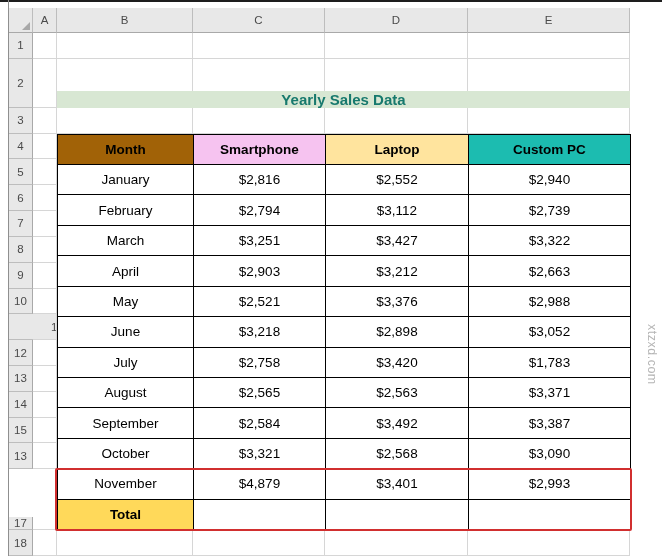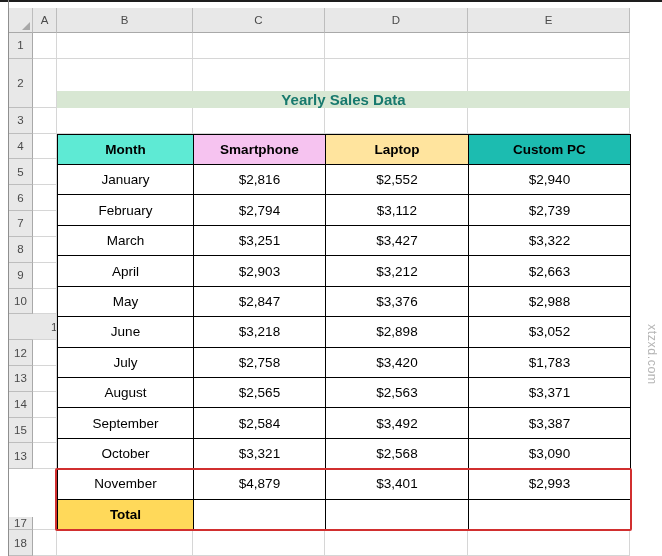--- a/index.html
+++ b/index.html
@@ -90,21 +90,21 @@
   <div class="tablewrap" style="grid-row:7/21; grid-column:4/8;">
     <table class="data-table">
       <colgroup>
         <col style="width:136px">
           <col style="width:132px">
           <col style="width:143px">
           <col style="width:162px">
       </colgroup>
       <tbody id="tbody">
           <tr>
-            <th style="background: #5eead4;">Month</th>
+            <th style="background: #a16207;">Month</th>
             <th style="background: rgb(246, 195, 240);">Smartphone</th>
             <th style="background: rgb(255, 228, 158);">Laptop</th>
             <th style="background: rgb(28, 188, 176);">Custom PC</th>
           </tr>
           <tr>
             <td>January</td>
             <td>$2,816</td>
             <td>$2,552</td>
             <td>$2,940</td>
           </tr>
@@ -121,21 +121,21 @@
             <td>$3,322</td>
           </tr>
           <tr>
             <td>April</td>
             <td>$2,903</td>
             <td>$3,212</td>
             <td>$2,663</td>
           </tr>
           <tr>
             <td>May</td>
-            <td>$2,847</td>
+            <td>$2,521</td>
             <td>$3,376</td>
             <td>$2,988</td>
           </tr>
           <tr>
             <td>June</td>
             <td>$3,218</td>
             <td>$2,898</td>
             <td>$3,052</td>
           </tr>
           <tr>

